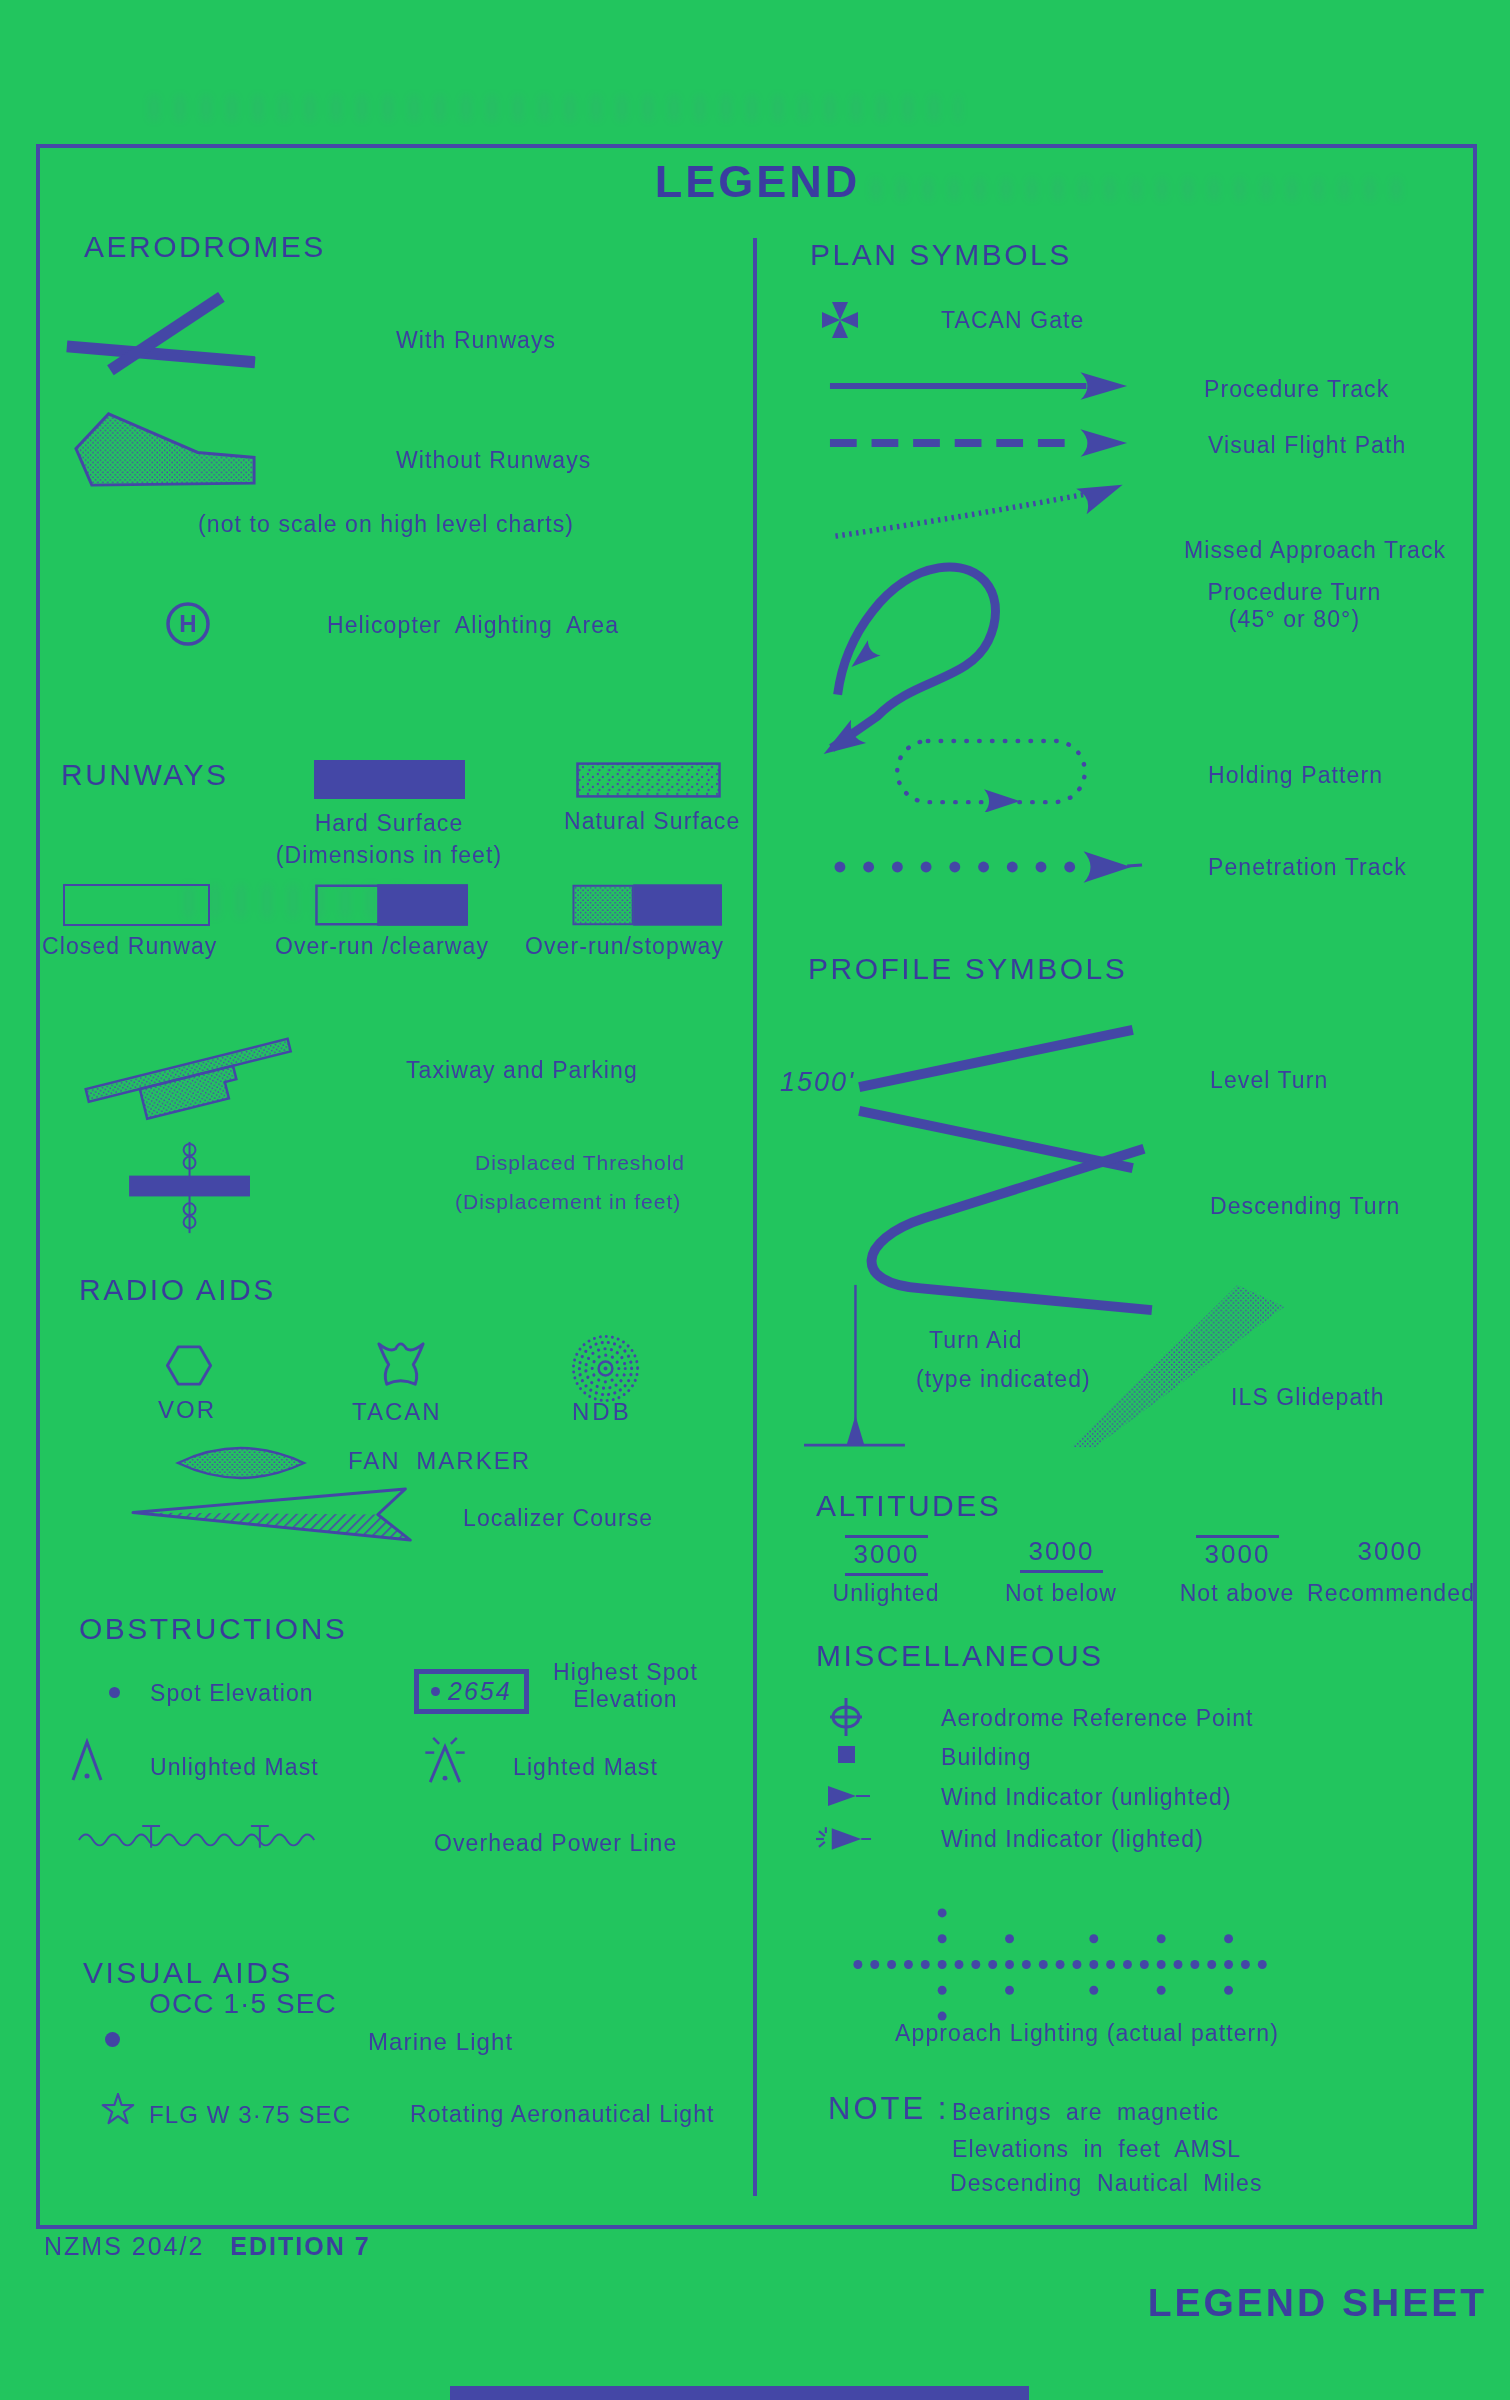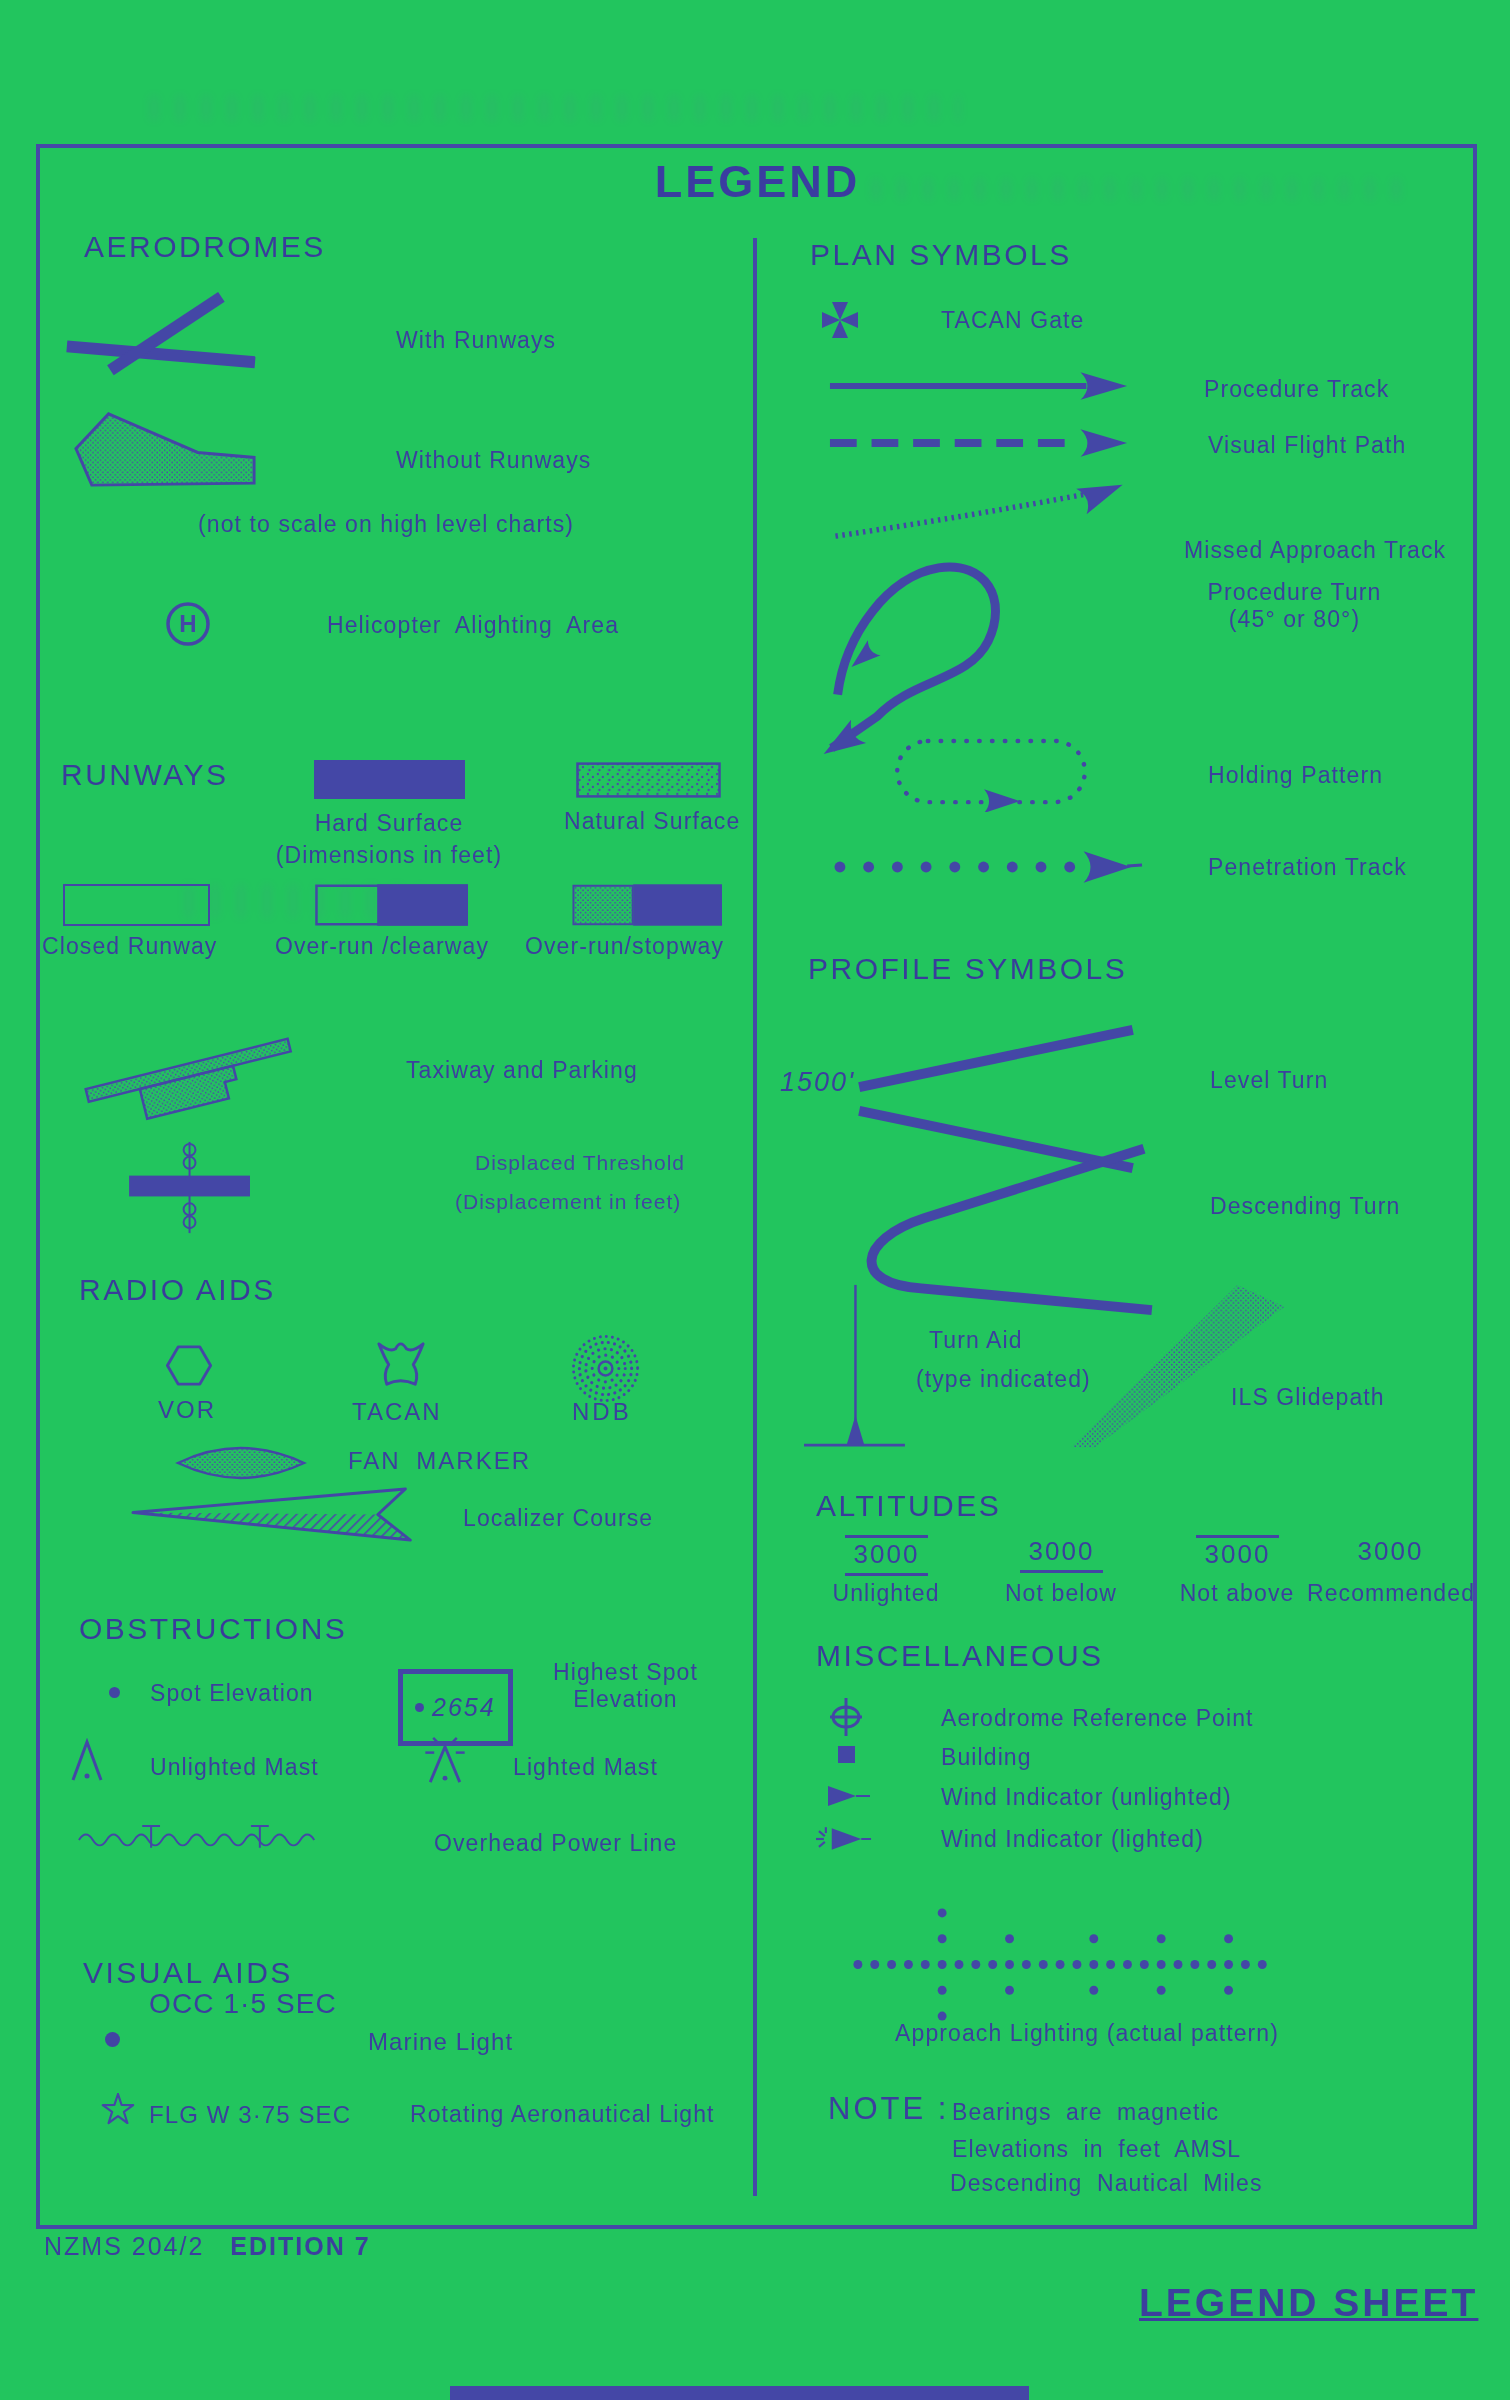--- a/index.html
+++ b/index.html
@@ -18,21 +18,21 @@
   .title{font-size:45px;font-weight:bold;letter-spacing:3px;color:#3a3da0;}
   .frame{border:4px solid #4649a8;}
   .divider{background:#4649a8;}
   .dot{border-radius:50%;background:#4245a3;}
   .ghost{background:repeating-linear-gradient(90deg, rgba(100,105,170,0.55) 0 10px, transparent 10px 26px);filter:blur(4px);opacity:0.16;}
   .alt-num{display:inline-block;font-size:26px;letter-spacing:2px;padding:1px 9px 3px 9px;color:#3c3f9e;}
   .alt-over{border-top:3px solid #4245a3;}
   .alt-under{border-bottom:3px solid #4245a3;}
   .footer-code{font-size:25px;letter-spacing:2px;}
   .footer-edition{font-weight:bold;margin-left:26px;}
-  .legend-sheet{font-size:39px;font-weight:bold;letter-spacing:3px;text-decoration:underline;}
+  .legend-sheet{font-size:39px;font-weight:bold;letter-spacing:3px;text-align:right;}
   .note-big{font-size:31px;letter-spacing:3px;}
   .ws{word-spacing:7px;}
 </style>
 </head>
 <body>
 
 <div class="sheet">
 
   <svg width="0" height="0" style="position:absolute">
     <defs>
@@ -157,21 +157,21 @@
     <polygon points="3,28 252,30 285,56" fill="url(#hatch)"></polygon>
     <path d="M3,28 L280,4 L252,30 L285,56 Z" fill="none" stroke="#4447a6" stroke-width="3" stroke-linejoin="round"></path>
   </svg>
   <div class="abs lbl" style="left:463px;top:1505px">Localizer Course</div>
 
   <div class="abs h2" style="left:79px;top:1612px">OBSTRUCTIONS</div>
 
   <div class="abs dot" style="left:109px;top:1687px;width:11px;height:11px"></div>
   <div class="abs lbl" style="left:150px;top:1680px">Spot Elevation</div>
 
-  <div class="abs" style="left:398px;top:1669px;border:5px solid #4447a6;padding:19px 12px;display:flex;align-items:center;gap:8px">
+  <div class="abs" style="left:414px;top:1669px;border:5px solid #4447a6;padding:3px 12px;display:flex;align-items:center;gap:8px">
     <span class="dot" style="width:9px;height:9px;display:inline-block"></span>
     <span style="font-size:25px;font-style:italic;letter-spacing:2px;color:#3c3f9e">2654</span>
   </div>
   <div class="abs lbl ctr" style="left:534px;top:1659px;width:183px">
     <div>Highest Spot</div>
     <div>Elevation</div>
   </div>
 
   <svg class="abs" style="left:69px;top:1738px" width="36" height="46" viewBox="0 0 36 46">
     <path d="M4,42 L18,4 L32,42" fill="none" stroke="#4447a6" stroke-width="3"></path>

